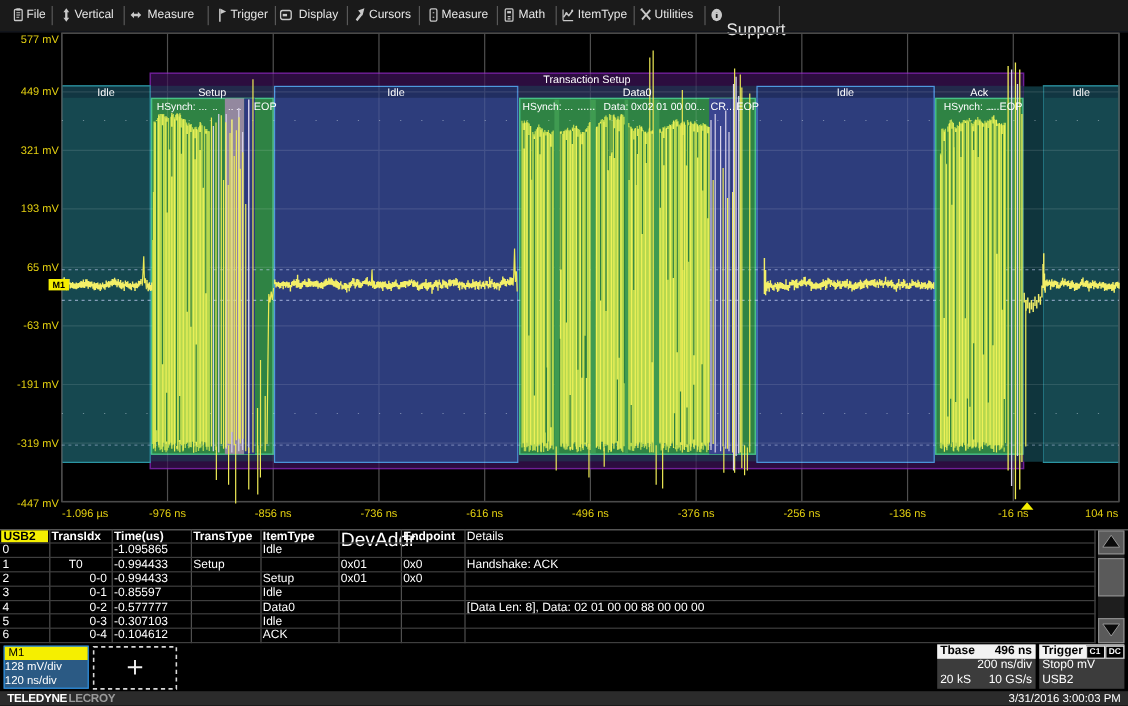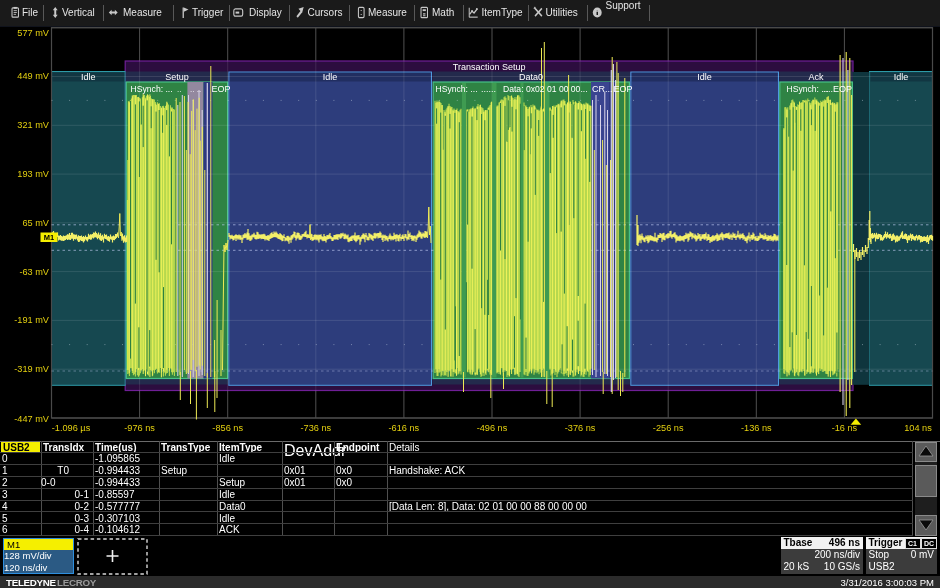--- a/index.html
+++ b/index.html
@@ -87,21 +87,21 @@
       </svg>
     </div>
 <div style="position:absolute;left:545.5px;top:7px;font-size:10px;color:#e6e6e6">Utilities</div>
 <div style="position:absolute;left:587px;top:5px;width:1px;height:16px;background:#585858"></div>
 <div style="position:absolute;left:592px;top:6px">
       <svg width="10.5" height="13" viewBox="0 0 13 14" preserveAspectRatio="none" style="display:block">
         <circle cx="6.5" cy="7" r="5.5" fill="#c8c8c8"></circle>
         <path d="M6.5 4.2 v0.3 M6.5 6.2 v3.6" stroke="#1a1a1a" stroke-width="1.8"></path>
       </svg>
     </div>
-<div style="position:absolute;left:605.5px;top:0;font-size:10px;color:#e6e6e6">Support</div>
+<div style="position:absolute;left:605.5px;top:16px;font-size:14px;color:#e6e6e6">Support</div>
 <div style="position:absolute;left:648.7px;top:5px;width:1px;height:16px;background:#585858"></div>
 </div>
 <svg width="940" height="414" viewBox="0 26 940 414" style="position:absolute;left:0;top:26px" font-family="Liberation Sans,sans-serif">
 <path d="M51.5 27.7V418.0 M139.6 27.7V418.0 M227.7 27.7V418.0 M315.8 27.7V418.0 M403.9 27.7V418.0 M492.0 27.7V418.0 M580.1 27.7V418.0 M668.2 27.7V418.0 M756.3 27.7V418.0 M844.4 27.7V418.0 M932.5 27.7V418.0 M51.5 27.7H932.5 M51.5 76.5H932.5 M51.5 125.3H932.5 M51.5 174.1H932.5 M51.5 222.8H932.5 M51.5 271.6H932.5 M51.5 320.4H932.5 M51.5 369.2H932.5 M51.5 418.0H932.5" stroke="#3a3a3a" stroke-width="1" fill="none"></path>
 <rect x="125.2" y="61" width="727.8" height="329.5" fill="#2c0d3f" stroke="#6f1f96" stroke-width="1.2"></rect>
 <rect x="51.5" y="71.5" width="73.7" height="313.8" fill="#164850" stroke="#2d9aa8" stroke-width="1"></rect>
 <rect x="869.5" y="71.5" width="63.0" height="313.8" fill="#164850" stroke="#2d9aa8" stroke-width="1"></rect>
 <rect x="853.0" y="72.0" width="16.5" height="312.8" fill="#0f353d"></rect>
 <rect x="228.8" y="72.0" width="202.7" height="313.3" fill="#2d3d7c" stroke="#4d9ade" stroke-width="1"></rect>
 <rect x="630.8" y="72.0" width="147.70000000000005" height="313.3" fill="#2d3d7c" stroke="#4d9ade" stroke-width="1"></rect>
@@ -237,21 +237,21 @@
 <div style="position:absolute;left:0;top:463.95000000000005px;width:913px;height:1px;border-top:1px solid #3f3f3f"></div>
 <div style="position:absolute;left:2px;top:465.15000000000003px;font-size:10px;color:#fff;white-space:nowrap">1</div>
 <div style="position:absolute;left:41px;top:465.15000000000003px;width:28px;font-size:10px;color:#fff;text-align:right">T0</div>
 <div style="position:absolute;left:95px;top:465.15000000000003px;font-size:10px;color:#fff;white-space:nowrap">-0.994433</div>
 <div style="position:absolute;left:161px;top:465.15000000000003px;font-size:10px;color:#fff;white-space:nowrap">Setup</div>
 <div style="position:absolute;left:284px;top:465.15000000000003px;font-size:10px;color:#fff;white-space:nowrap">0x01</div>
 <div style="position:absolute;left:336px;top:465.15000000000003px;font-size:10px;color:#fff;white-space:nowrap">0x0</div>
 <div style="position:absolute;left:389px;top:465.15000000000003px;font-size:10px;color:#fff;white-space:nowrap">Handshake: ACK</div>
 <div style="position:absolute;left:0;top:475.8px;width:913px;height:1px;border-top:1px solid #3f3f3f"></div>
 <div style="position:absolute;left:2px;top:477.0px;font-size:10px;color:#fff;white-space:nowrap">2</div>
-<div style="position:absolute;left:41px;top:477.0px;width:48px;font-size:10px;color:#fff;">0-0</div>
+<div style="position:absolute;left:41px;top:477.0px;width:48px;font-size:10px;color:#fff;text-align:right">0-0</div>
 <div style="position:absolute;left:95px;top:477.0px;font-size:10px;color:#fff;white-space:nowrap">-0.994433</div>
 <div style="position:absolute;left:219px;top:477.0px;font-size:10px;color:#fff;white-space:nowrap">Setup</div>
 <div style="position:absolute;left:284px;top:477.0px;font-size:10px;color:#fff;white-space:nowrap">0x01</div>
 <div style="position:absolute;left:336px;top:477.0px;font-size:10px;color:#fff;white-space:nowrap">0x0</div>
 <div style="position:absolute;left:0;top:487.65000000000003px;width:913px;height:1px;border-top:1px solid #3f3f3f"></div>
 <div style="position:absolute;left:2px;top:488.85px;font-size:10px;color:#fff;white-space:nowrap">3</div>
 <div style="position:absolute;left:41px;top:488.85px;width:48px;font-size:10px;color:#fff;text-align:right">0-1</div>
 <div style="position:absolute;left:95px;top:488.85px;font-size:10px;color:#fff;white-space:nowrap">-0.85597</div>
 <div style="position:absolute;left:219px;top:488.85px;font-size:10px;color:#fff;white-space:nowrap">Idle</div>
 <div style="position:absolute;left:0;top:499.5px;width:913px;height:1px;border-top:1px solid #3f3f3f"></div>
@@ -297,21 +297,21 @@
       <span>496 ns</span>
     </div>
 <div style="font-size:10px;color:#fff;text-align:right;padding:0 3px;line-height:12px">200 ns/div</div>
 <div style="font-size:10px;color:#fff;display:flex;justify-content:space-between;padding:0 3px;line-height:12px">
       <span>20 kS</span>
       <span>10 GS/s</span>
     </div>
   </div>
 <div style="position:absolute;left:865.5px;top:536.5px;width:71.5px;height:37.5px;background:#3c3c3c">
 <div style="height:12px;background:#f2f2f2;color:#000;font-size:10px;font-weight:bold;padding:0 3px;position:relative"><span>Trigger</span><span style="position:absolute;left:39px;top:1px;width:14px;height:9.5px;background:#000;border:1px solid #ddd;color:#fff;font-size:7px;font-weight:bold;text-align:center;line-height:9px">C1</span><span style="position:absolute;left:55.5px;top:1px;width:14px;height:9.5px;background:#000;border:1px solid #ddd;color:#fff;font-size:7px;font-weight:bold;text-align:center;line-height:9px">DC</span></div>
-<div style="font-size:10px;color:#fff;display:flex;justify-content:space-between;padding:0 3px;line-height:12px">
+<div style="font-size:10px;color:#fff;display:flex;justify-content:flex-start;padding:0 3px;line-height:12px">
       <span>Stop</span>
       <span>0 mV</span>
     </div>
 <div style="font-size:10px;color:#fff;padding:0 3px;line-height:12px">USB2</div>
   </div>
 <div style="position:absolute;left:0;top:575.5px;width:940px;height:12.5px;background:#2b2b2b">
     <span style="position:absolute;left:6px;top:1.5px;font-size:9.8px;font-weight:bold;color:#fff;letter-spacing:-0.3px">TELEDYNE</span>
     <span style="position:absolute;left:57px;top:1.5px;font-size:9.8px;font-weight:bold;color:#9a9a9a;letter-spacing:-0.3px">LECROY</span>
     <span style="position:absolute;right:6px;top:1.5px;font-size:9.5px;color:#fff">3/31/2016 3:00:03 PM</span>
   </div>

